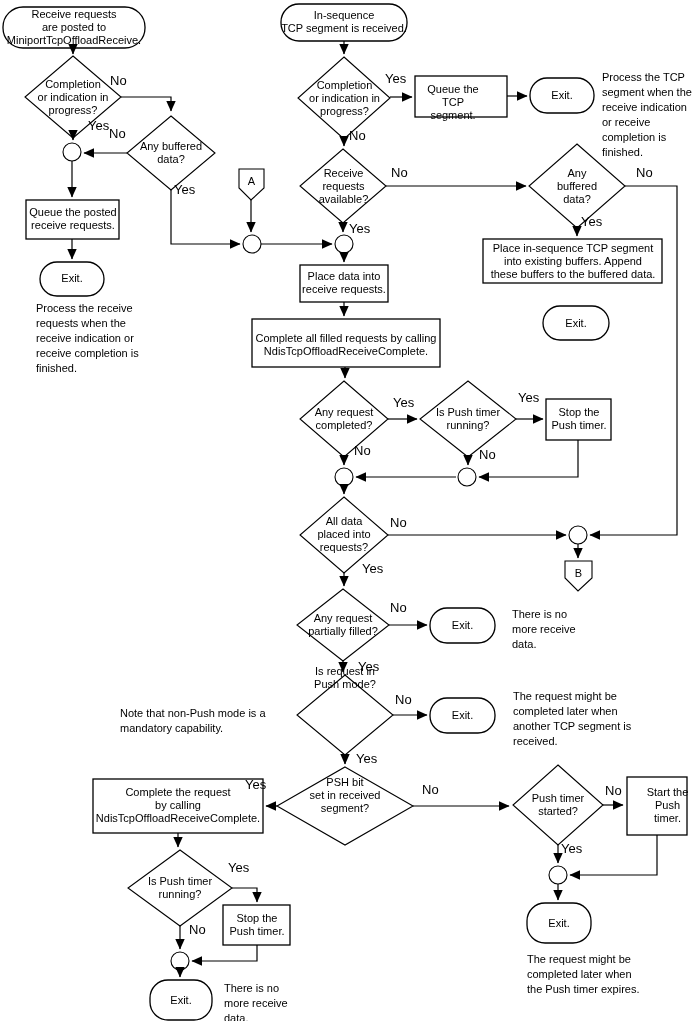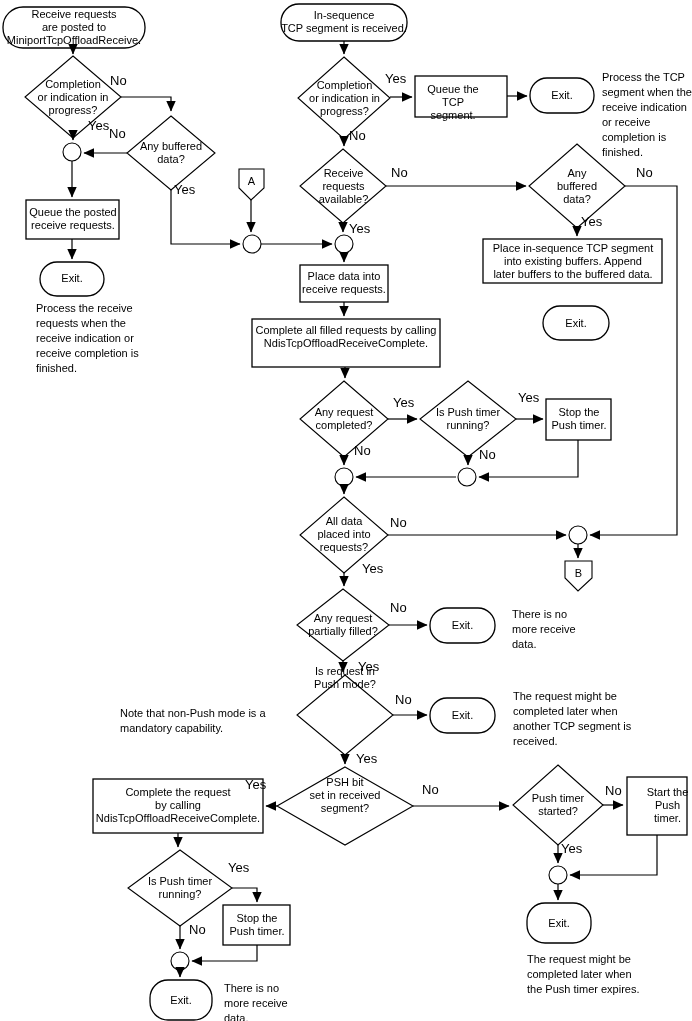--- a/index.html
+++ b/index.html
@@ -141,24 +141,24 @@
 available?</div>
 <div class="t" style="left:532px;top:167px;width:90px">Any
 buffered
 data?</div>
 <div class="t" style="left:27px;top:206px;width:92px">Queue the posted
 receive requests.</div>
 <div class="t" style="left:416px;top:83px;width:74px">Queue the TCP
 segment.</div>
 <div class="t" style="left:485px;top:242px;width:176px">Place in-sequence TCP segment
 into  existing buffers. Append
-later buffers to the buffered data.</div>
+these buffers to the buffered data.</div>
 <div class="t" style="left:301px;top:270px;width:86px">Place data into
 receive requests.</div>
-<div class="t" style="left:254px;top:324px;width:184px">Complete all filled requests by calling
+<div class="t" style="left:254px;top:332px;width:184px">Complete all filled requests by calling
 NdisTcpOffloadReceiveComplete.</div>
 <div class="t" style="left:301px;top:406px;width:86px">Any request
 completed?</div>
 <div class="t" style="left:424px;top:406px;width:88px">Is Push timer
 running?</div>
 <div class="t" style="left:547px;top:406px;width:64px">Stop the
 Push timer.</div>
 <div class="t" style="left:301px;top:515px;width:86px">All data
 placed into
 requests?</div>

